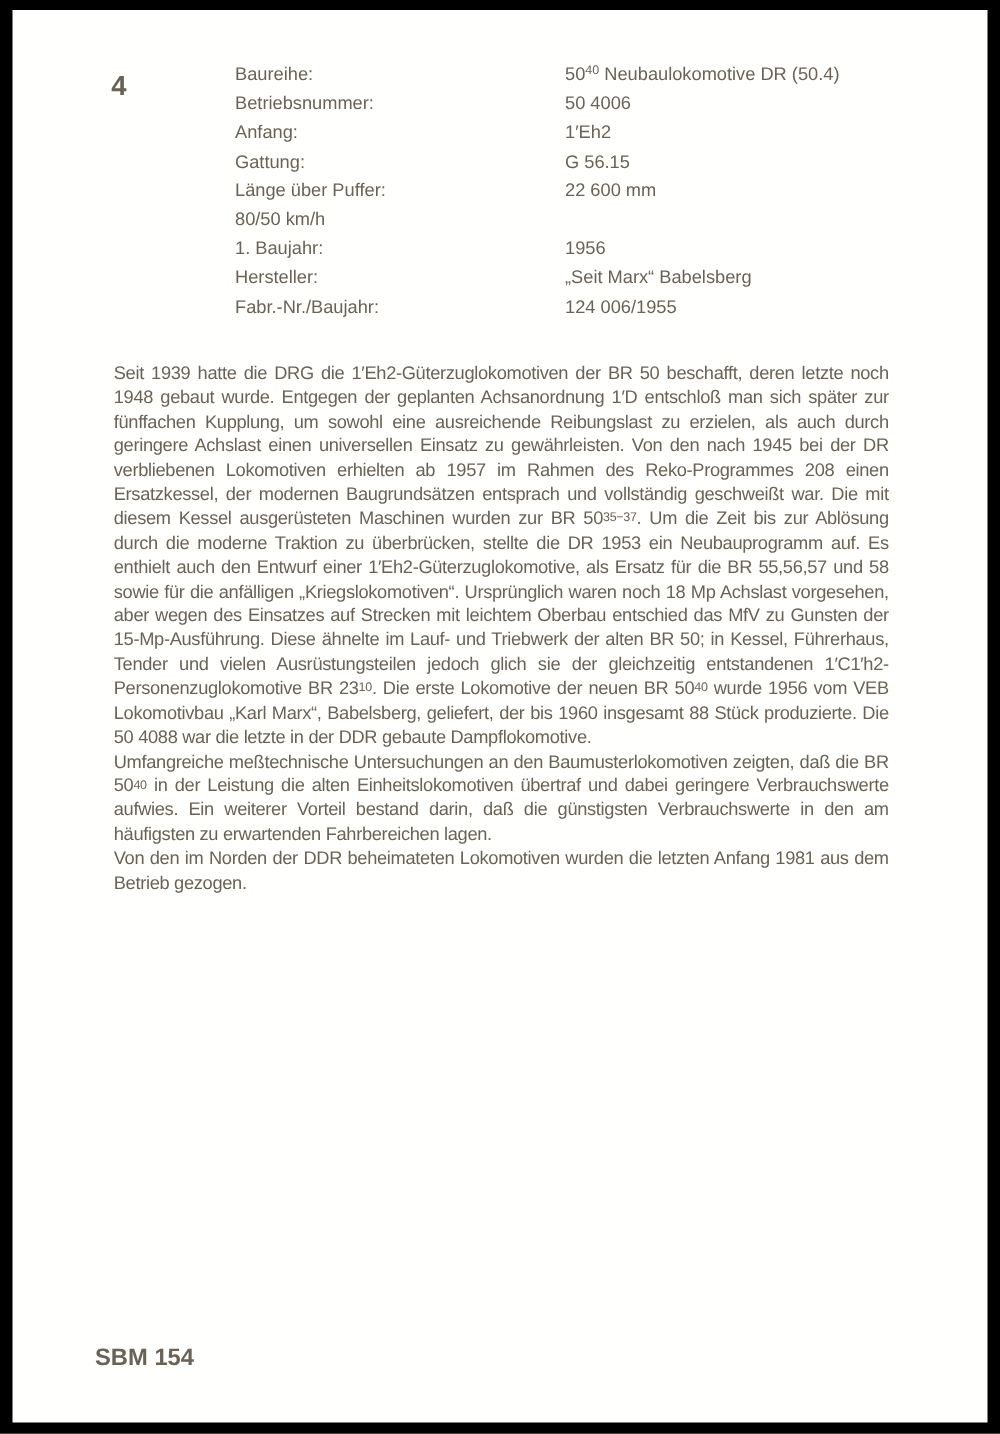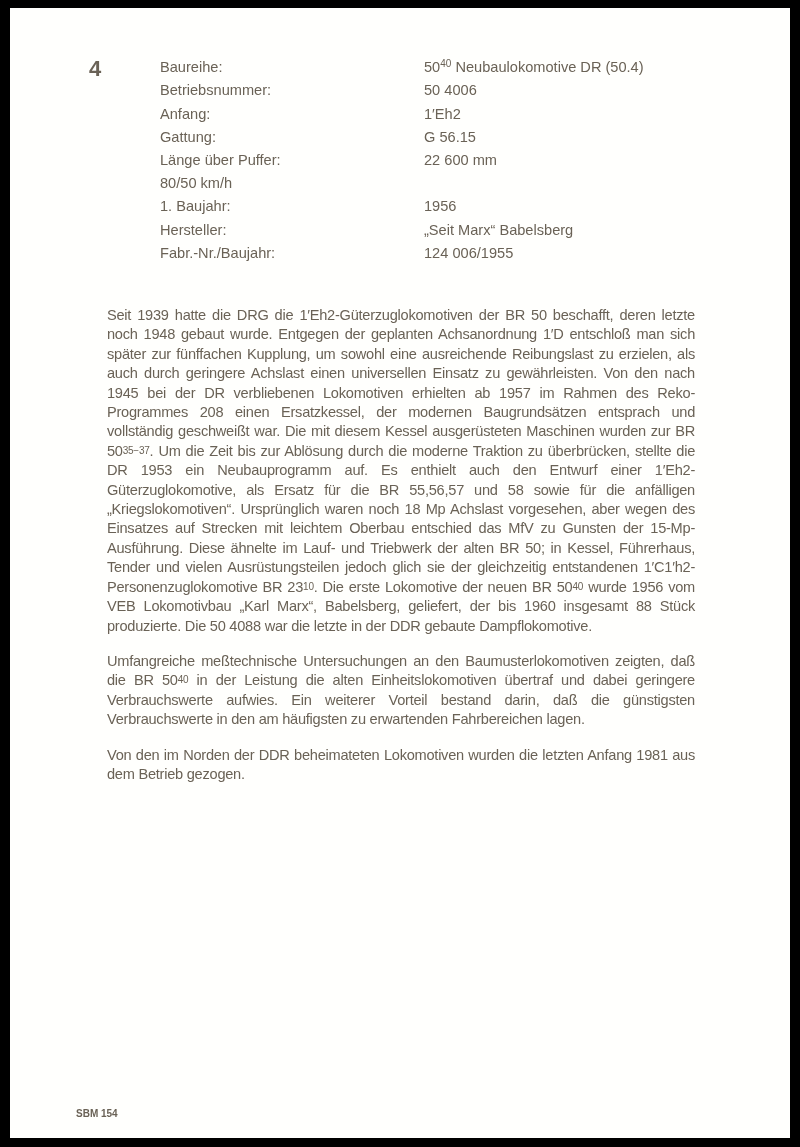--- a/index.html
+++ b/index.html
@@ -8,33 +8,33 @@
     position:absolute; left:10px; top:8px; width:780px; height:1130px;
     background:#fffffd;
     font-family:"Liberation Sans", sans-serif;
     color:#6a6256;
   }
   .card-number {
     position:absolute; left:79px; top:48px;
     font-size:22px; font-weight:bold; color:#6a6256;
   }
   .specs { position:absolute; left:150px; top:44px; }
-  .spec-row { display:flex; height:23.2px; align-items:flex-end; font-size:14.6px; }
+  .spec-row { display:flex; height:23.2px; align-items:flex-start; font-size:14.6px;margin-left:28px; }
   .spec-label { width:264px; }
   .spec-value { }
   sup { font-size:10px; vertical-align:top; position:relative; top:-1px; }
   .body-text {
     position:absolute; left:81px; top:282px; width:620px;
     font-size:14.6px; line-height:19.4px; text-align:justify;
     letter-spacing:-0.25px;
   }
-  .body-text p { margin:16px; }
+  .body-text p { margin:0; }
   .footer {
-    position:absolute; left:66px; top:1100px;
-    font-size:10px; font-weight:bold;
+    position:absolute; left:66px; top:1068px;
+    font-size:19px; font-weight:bold;
   }
 </style>
 </head>
 <body>
 
 <div class="page">
   <div class="card-number">4</div>
 
   <div class="specs">
     <div class="spec-row">

